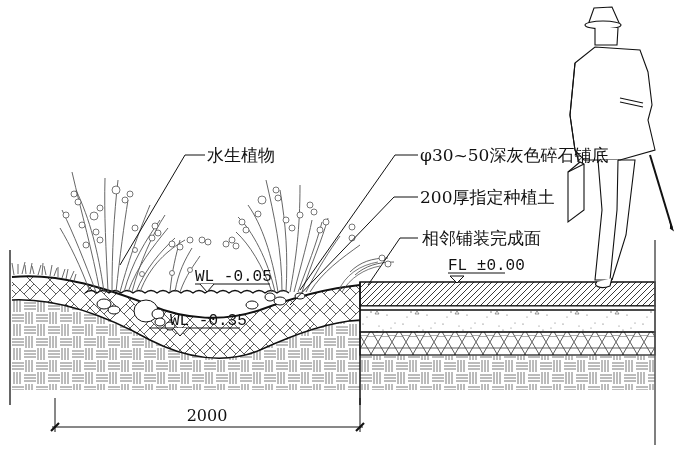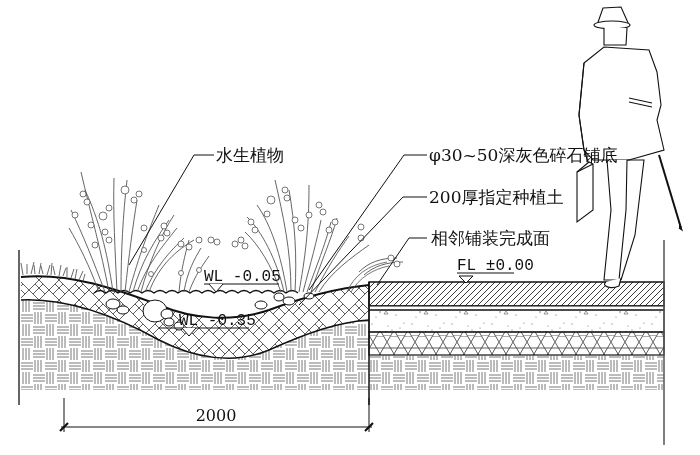--- a/index.html
+++ b/index.html
@@ -1,17 +1,17 @@
 <!DOCTYPE html>
 <html><head>
 <meta charset="utf-8">
 <style>
   html, body { margin: 0; padding: 0; background: #ffffff; }
   body { width: 700px; height: 455px; overflow: hidden; position: relative; }
-  #stage { position: absolute; left: 0; top: 0; width: 691px; height: 455px; padding-left: 9px; }
+  #stage { position: absolute; left: 0; top: 0; width: 691px; height: 455px; }
   svg text { font-family: "DejaVu Serif", "Liberation Serif", serif; fill: #111; }
   .lbl { font-size: 17px; }
   .lvl { font-size: 16px; font-family: "Liberation Mono", "DejaVu Sans Mono", monospace; }
   .dim { font-size: 16px; }
 </style>
 </head>
 <body>
 
 <div id="stage">
 <svg width="700" height="455" viewBox="0 0 700 455" xmlns="http://www.w3.org/2000/svg">

